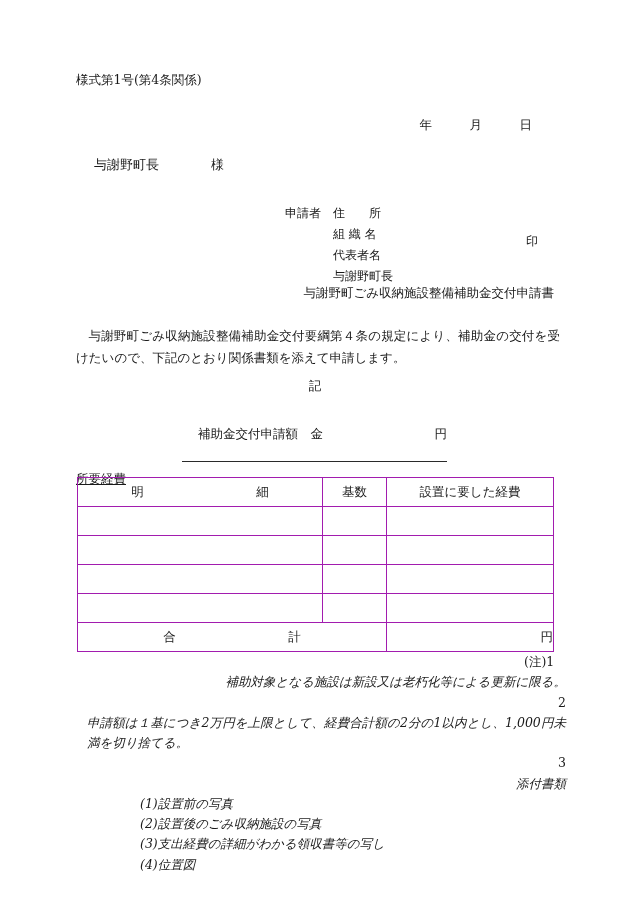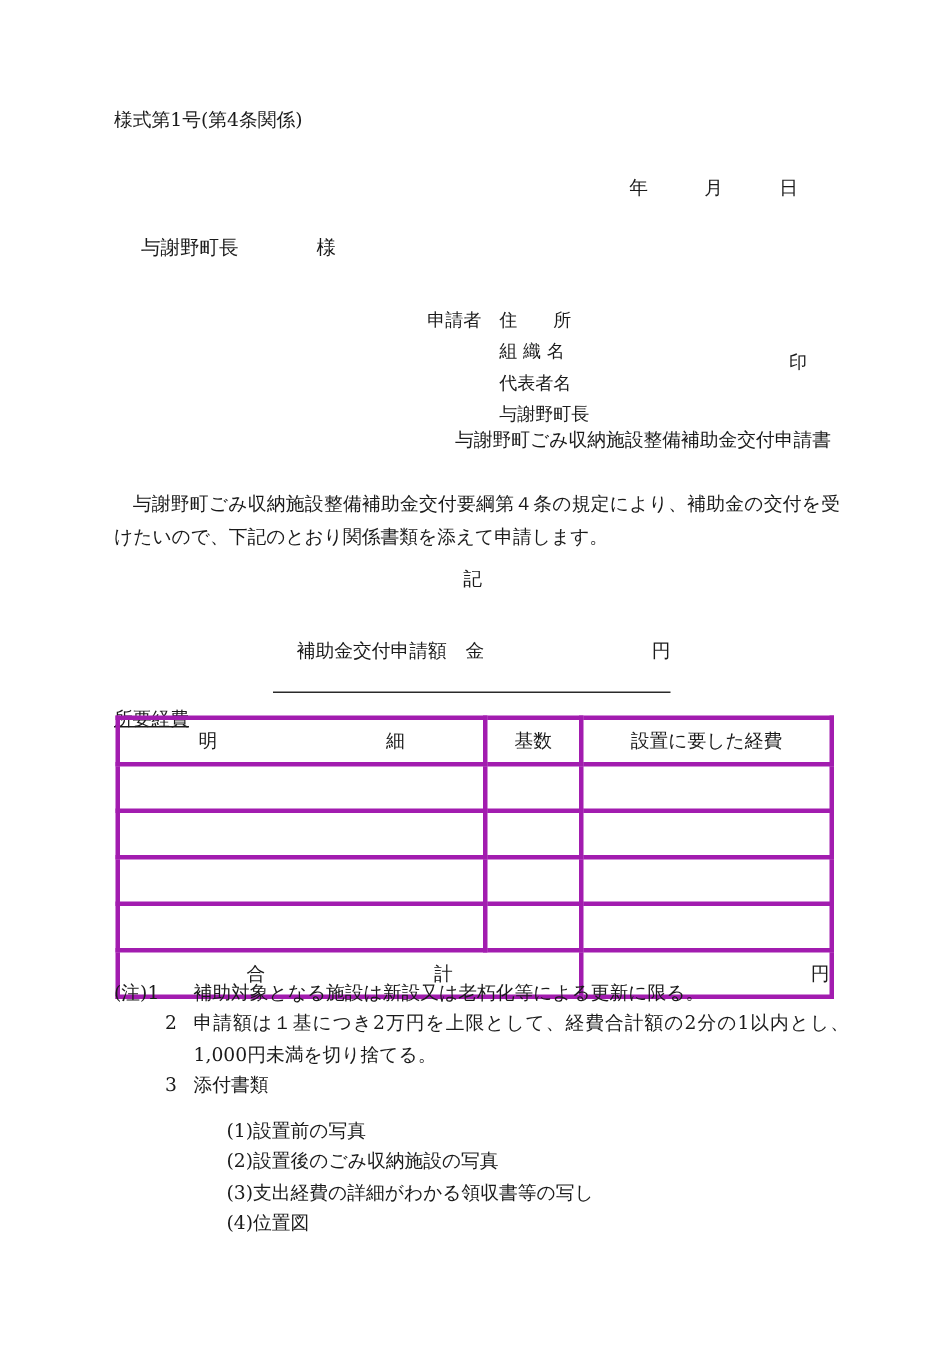--- a/index.html
+++ b/index.html
@@ -136,21 +136,21 @@
   .cost-table {
     position: absolute;
     left: 77px;
     top: 477px;
     width: 476px;
     border-collapse: collapse;
     font-size: 12.5px;
     table-layout: fixed;
   }
   .cost-table td, .cost-table th {
-    border: 3px solid #a21caf;
+    border: 1px solid #a21caf;
     font-weight: normal;
     padding: 0;
     height: 28px;
     vertical-align: middle;
   }
   .col-detail { width: 245px; }
   .col-units  { width: 64px;  }
   .col-cost   { width: 167px; }
 
   .th-detail, .th-units, .th-cost {
@@ -172,40 +172,43 @@
   .notes {
     position: absolute;
     left: 76px;
     top: 652px;
     width: 490px;
     font-size: 12.5px;
     line-height: 1.62;
   }
   .note-item {
     display: flex;
-    align-items: flex-start;
+    align-items: flex-end;
+    flex-direction: column;
   }
   .note-marker {
     flex: 0 0 auto;
     white-space: pre;
   }
   .note-marker.w-paren { width: 42px; }
   .note-marker.w-num   { width: 42px; text-align: right; padding-right: 0; }
   .note-body {
     flex: 1 1 auto;
     padding-left: 11px;
     text-align: justify;
     text-justify: inter-character;
+    font-style: italic;
   }
   .note-body.nowrap { text-align: left; }
 
   .sublist {
-    margin: 11px;
+    margin: 0;
     padding: 0;
     list-style: none;
+    font-style: italic;
   }
   .sublist li {
     white-space: pre;
     padding-left: 64px;
   }
 </style>
 </head>
 <body>
 
 <div class="page">

